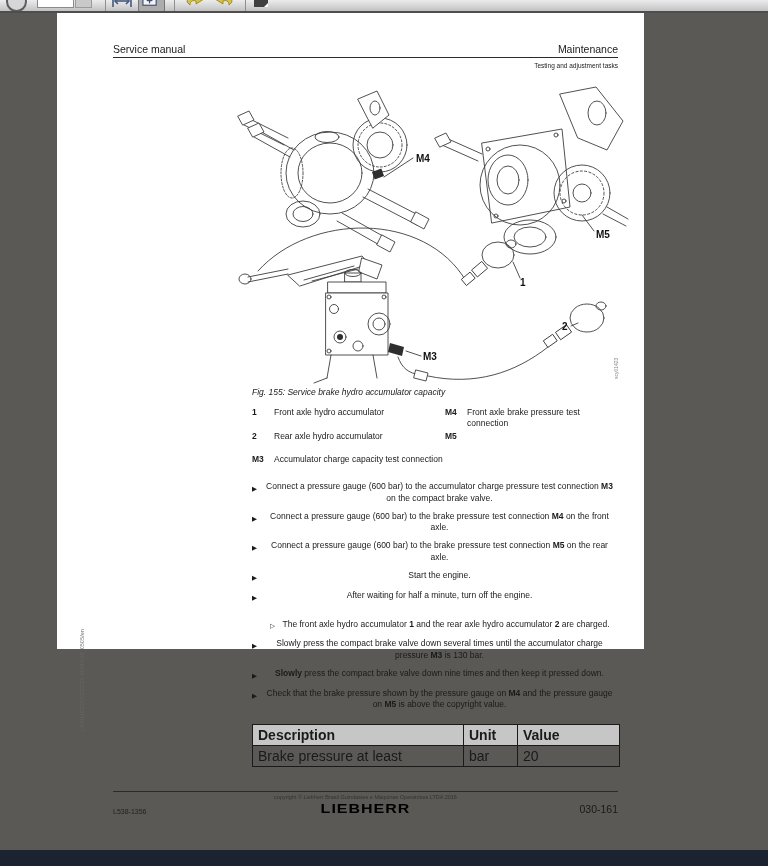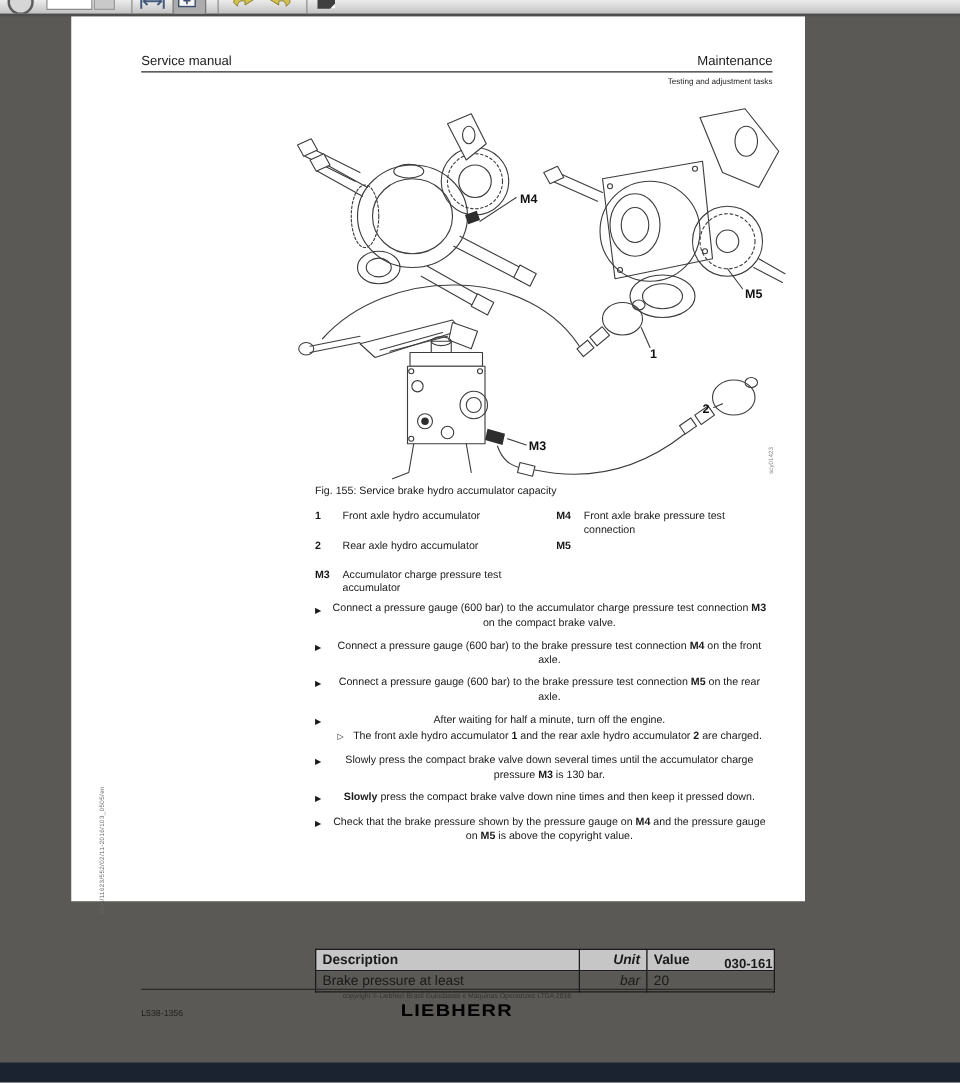--- a/index.html
+++ b/index.html
@@ -21,60 +21,60 @@
   .tb-pageinput{left:37px;top:-5px;width:37px;height:13px;border:1px solid #8a8a8a;
     background:#fff;font-size:8px;padding:0 2px;box-sizing:border-box;}
   .tb-pagespin{left:75px;top:-5px;width:17px;height:13px;border:1px solid #9a9a9a;
     background:#c9c9c9;box-sizing:border-box;}
   .tb-sep{top:-3px;width:1px;height:14px;background:#8f8f8f;}
   .tb-ic{top:-8px;width:24px;height:18px;}
   .tb-btn{left:138px;top:-9px;width:25px;height:19px;background:#acacac;
     border:1px solid #767676;border-radius:2px;}
   
   .doc-page{
-    position:absolute;left:57px;top:13px;width:587px;height:708px;background:#ffffff;
+    position:absolute;left:57px;top:13px;width:587px;height:636px;background:#ffffff;
     color:#1a1a1a;
   }
   .abs{position:absolute;}
   .hdr-left{left:56px;top:30px;font-size:10.5px;}
   .hdr-right{right:26px;top:30px;font-size:10.5px;text-align:center;}
   .hdr-rule{left:56px;right:26px;top:44px;border-bottom:1.5px solid #2b2b2b;}
   .hdr-sub{right:26px;top:49px;font-size:6.5px;text-align:right;color:#222;}
   .figure-svg{left:173px;top:72px;width:400px;height:302px;}
-  .fig-caption{left:195px;top:374px;font-size:8.5px;}
+  .fig-caption{left:195px;top:374px;font-size:8.5px;font-style:italic;}
   
   .legend{left:195px;top:394px;width:366px;display:flex;font-size:8.5px;line-height:11px;}
   .legend-col1{width:193px;}
   .legend-col2{width:173px;}
   .legend-item{display:flex;min-height:23.5px;}
   .legend-key{width:22px;font-weight:bold;flex:none;}
   .legend-text{flex:1;}
   
   .steps{left:195px;top:468px;width:361px;font-size:8.5px;line-height:11.5px;}
   .step{display:flex;margin-bottom:6.5px;}
   .step-marker{width:14px;flex:none;font-size:6.5px;padding-top:2px;}
   .step-body{flex:1;text-align:center;}
-  .step-result{display:flex;margin-top:2px;}
+  .step-result{display:flex;margin-top:18px;}
   .result-marker{width:13px;flex:none;font-size:6.5px;padding-top:1px;}
   .result-text{flex:1;}
   .b{font-weight:bold;}
   
   .val-table-wrap{left:195px;top:711px;width:367px;}
-  table{border-collapse:collapse;width:367px;table-layout:fixed;font-size:11px;margin-top:35px;}
+  table{border-collapse:collapse;width:367px;table-layout:fixed;font-size:14px;}
   col.c1{width:211px;}col.c2{width:54px;}col.c3{width:102px;}
   th,td{border:1px solid #1a1a1a;padding:2px 5px;text-align:left;height:11px;}
   thead th{background:#c6c6c6;font-weight:bold;}
-  th:nth-child(2),td:nth-child(2){text-align:right;font-style:italic;}
+  th:nth-child(2),td:nth-child(2){text-align:left;}
   
   .ftr-rule{left:56px;right:26px;top:778px;border-top:1.5px solid #2b2b2b;}
   .ftr-copy{left:56px;right:26px;top:781px;text-align:center;font-size:5.5px;color:#333;}
   .ftr-logo{left:56px;right:26px;top:787px;text-align:center;font-size:16px;font-weight:bold;
     letter-spacing:1px;transform:scaleY(0.85);color:#000;}
   .ftr-doccode{left:56px;top:795px;font-size:7px;color:#222;}
-  .ftr-pagenum{right:26px;top:752px;font-size:10.5px;font-weight:bold;text-align:left;}
+  .ftr-pagenum{right:26px;top:790px;font-size:10.5px;font-weight:normal;text-align:left;}
   .sidebar-code{left:22px;top:578px;height:140px;font-size:5px;color:#666;
     writing-mode:vertical-rl;transform:rotate(180deg);letter-spacing:0.3px;white-space:nowrap;}
   
   .figure-svg path,.figure-svg ellipse,.figure-svg circle,.figure-svg rect{
     fill:none;stroke:#3d3d3d;stroke-width:0.9;stroke-linejoin:round;stroke-linecap:round;}
   .figure-svg .fill-w{fill:#ffffff;}
   .figure-svg .fill-d{fill:#2e2e2e;stroke:none;}
   .fig-label{font-family:"Liberation Sans",sans-serif;font-size:10px;font-weight:bold;
     fill:#111;stroke:none;}
   .fig-watermark{font-family:"Liberation Sans",sans-serif;font-size:5px;fill:#888;stroke:none;}
@@ -225,21 +225,21 @@
         <div class="legend-item">
           <span class="legend-key">1</span>
           <span class="legend-text">Front axle hydro accumulator</span>
         </div>
         <div class="legend-item">
           <span class="legend-key">2</span>
           <span class="legend-text">Rear axle hydro accumulator</span>
         </div>
         <div class="legend-item">
           <span class="legend-key">M3</span>
-          <span class="legend-text">Accumulator charge pressure test accumulator</span>
+          <span class="legend-text">Accumulator charge capacity test connection</span>
         </div>
       </div>
     <div class="legend-col2" id="legend-col2">
         <div class="legend-item">
           <span class="legend-key">M4</span>
           <span class="legend-text">Front axle brake pressure test connection</span>
         </div>
         <div class="legend-item">
           <span class="legend-key">M5</span>
         </div>
@@ -256,20 +256,26 @@
       <div class="step">
         <span class="step-marker">▶</span>
         <div class="step-body">
           <div class="step-text"><span>Connect a pressure gauge (600 bar) to the brake pressure test connection </span><span class="b">M4</span><span> on the front axle.</span></div>
         </div>
       </div>
       <div class="step">
         <span class="step-marker">▶</span>
         <div class="step-body">
           <div class="step-text"><span>Connect a pressure gauge (600 bar) to the brake pressure test connection </span><span class="b">M5</span><span> on the rear axle.</span></div>
+        </div>
+      </div>
+      <div class="step">
+        <span class="step-marker">▶</span>
+        <div class="step-body">
+          <div class="step-text"><span>Start the engine.</span></div>
         </div>
       </div>
       <div class="step">
         <span class="step-marker">▶</span>
         <div class="step-body">
           <div class="step-text"><span>After waiting for half a minute, turn off the engine.</span></div>
           <div class="step-result">
             <span class="result-marker">▷</span>
             <div class="result-text"><span>The front axle hydro accumulator </span><span class="b">1</span><span> and the rear axle hydro accumulator </span><span class="b">2</span><span> are charged.</span></div>
           </div>

